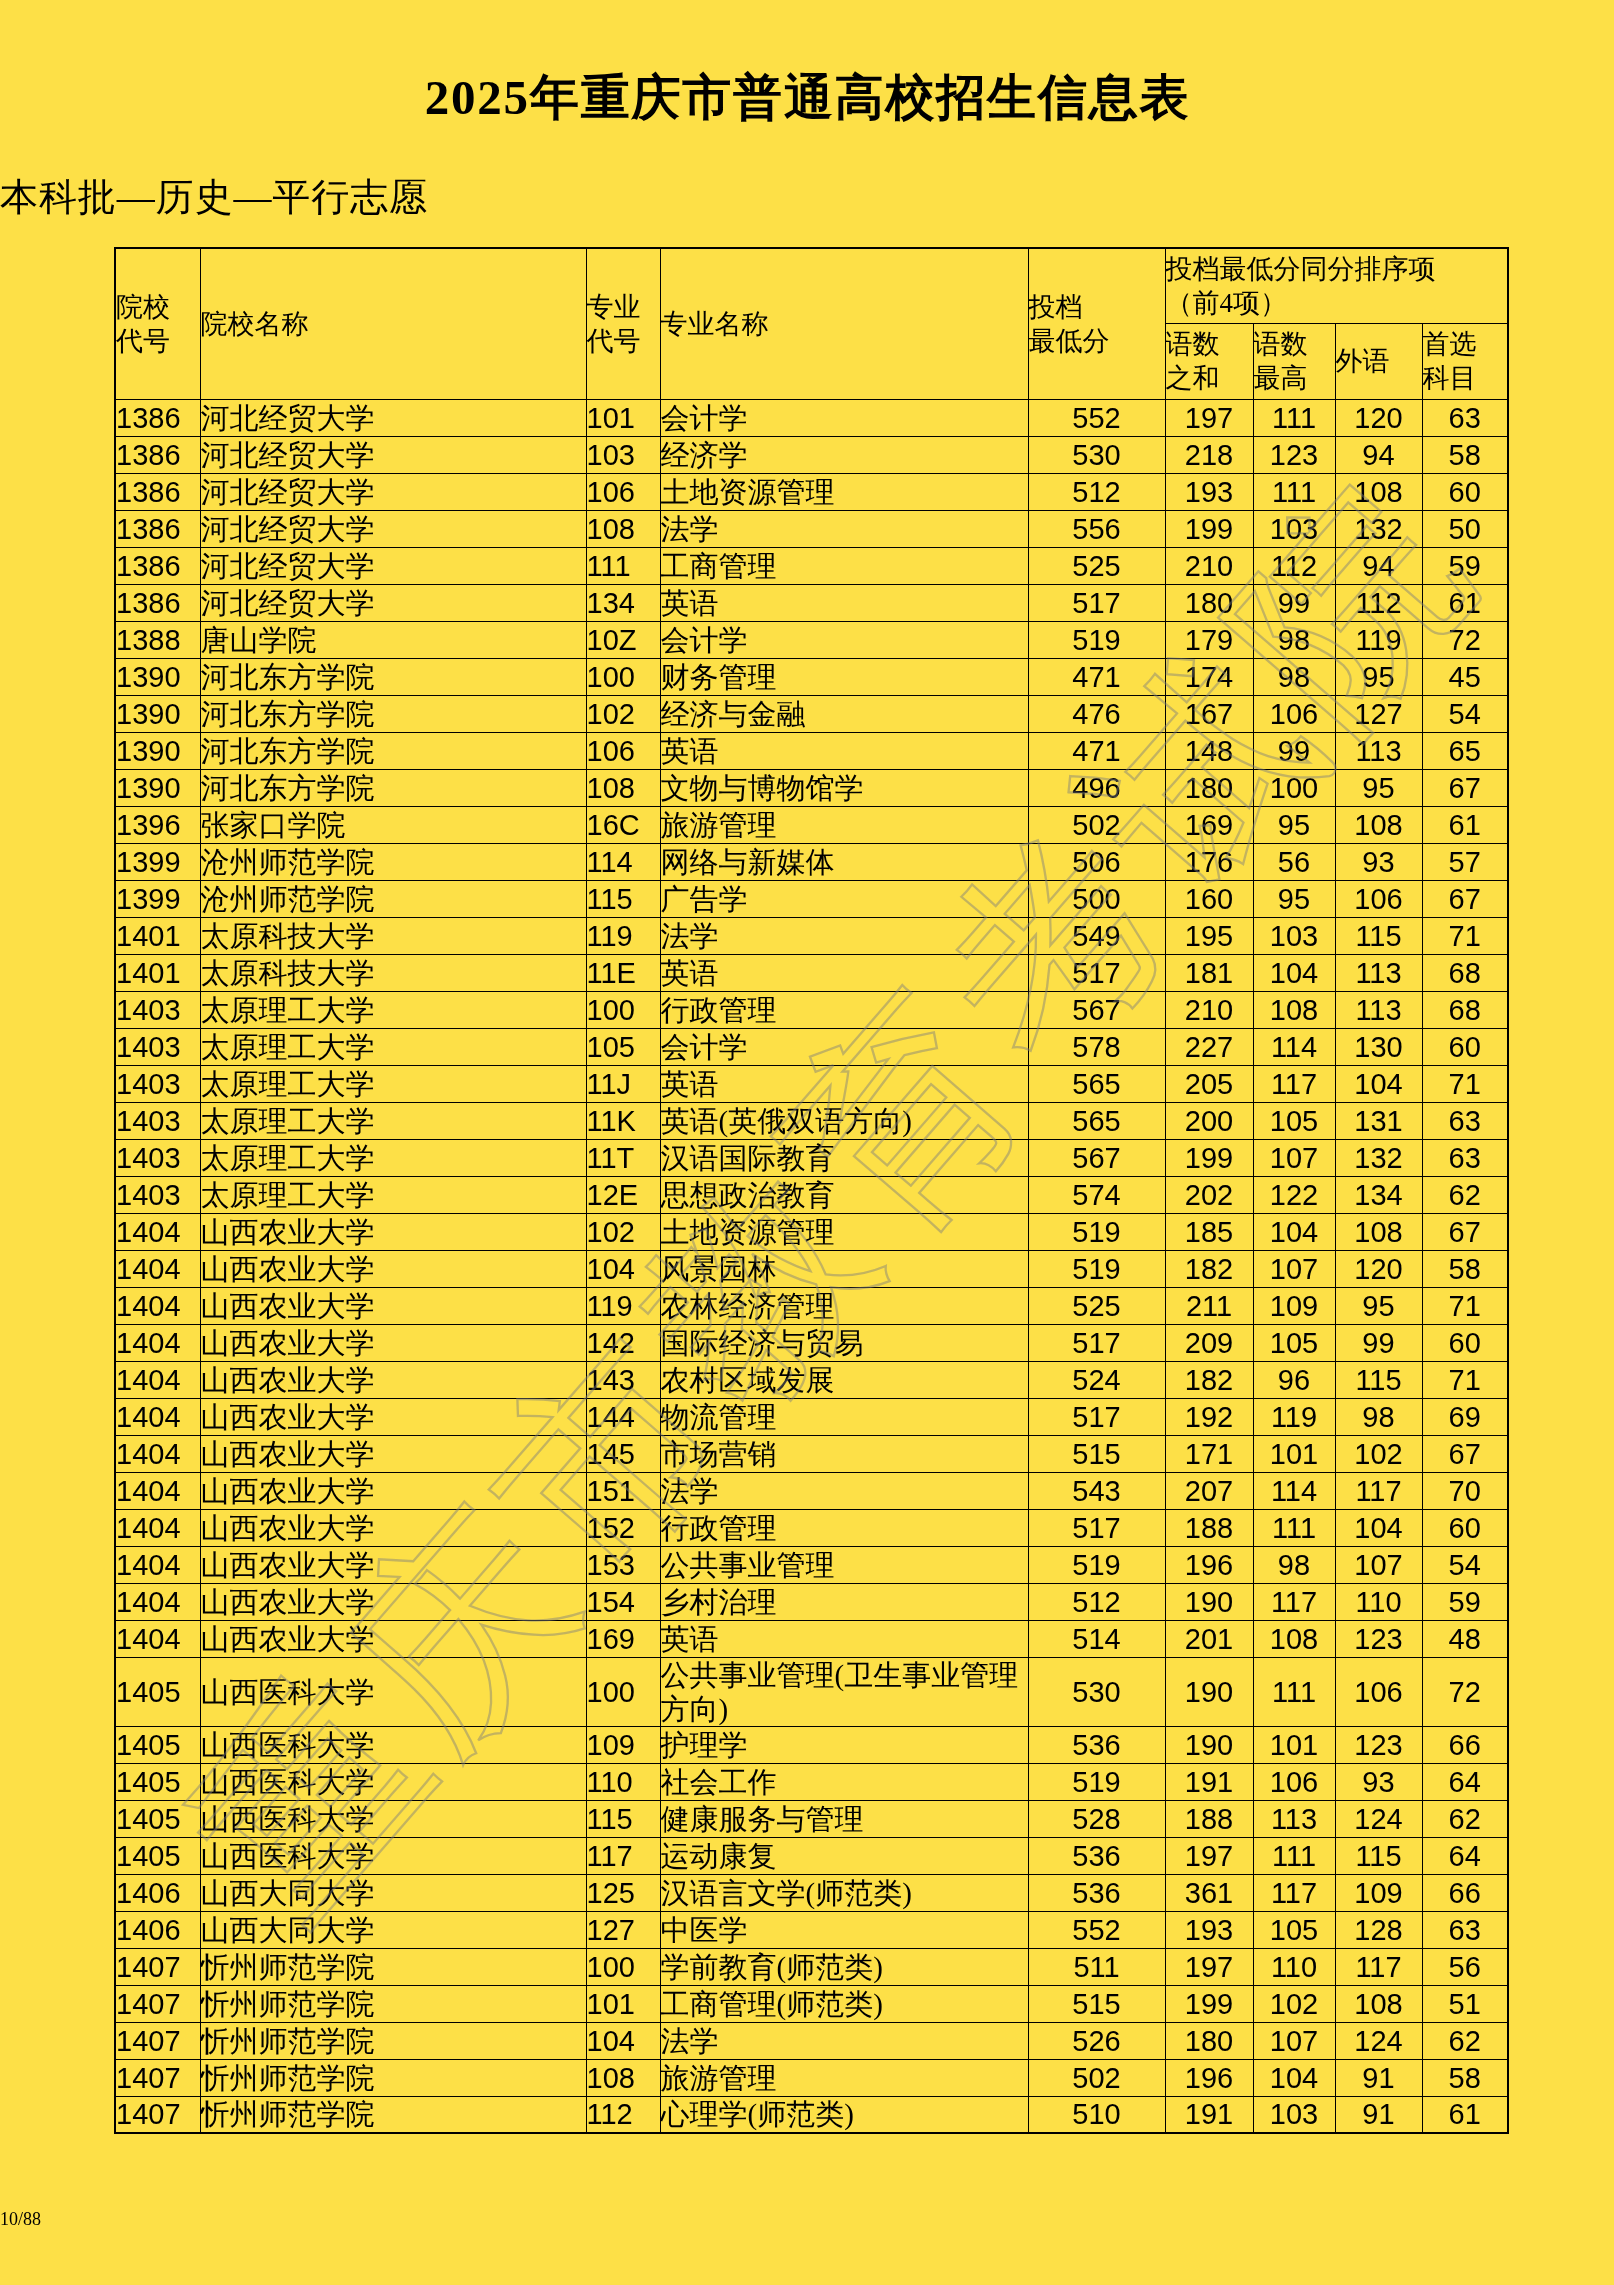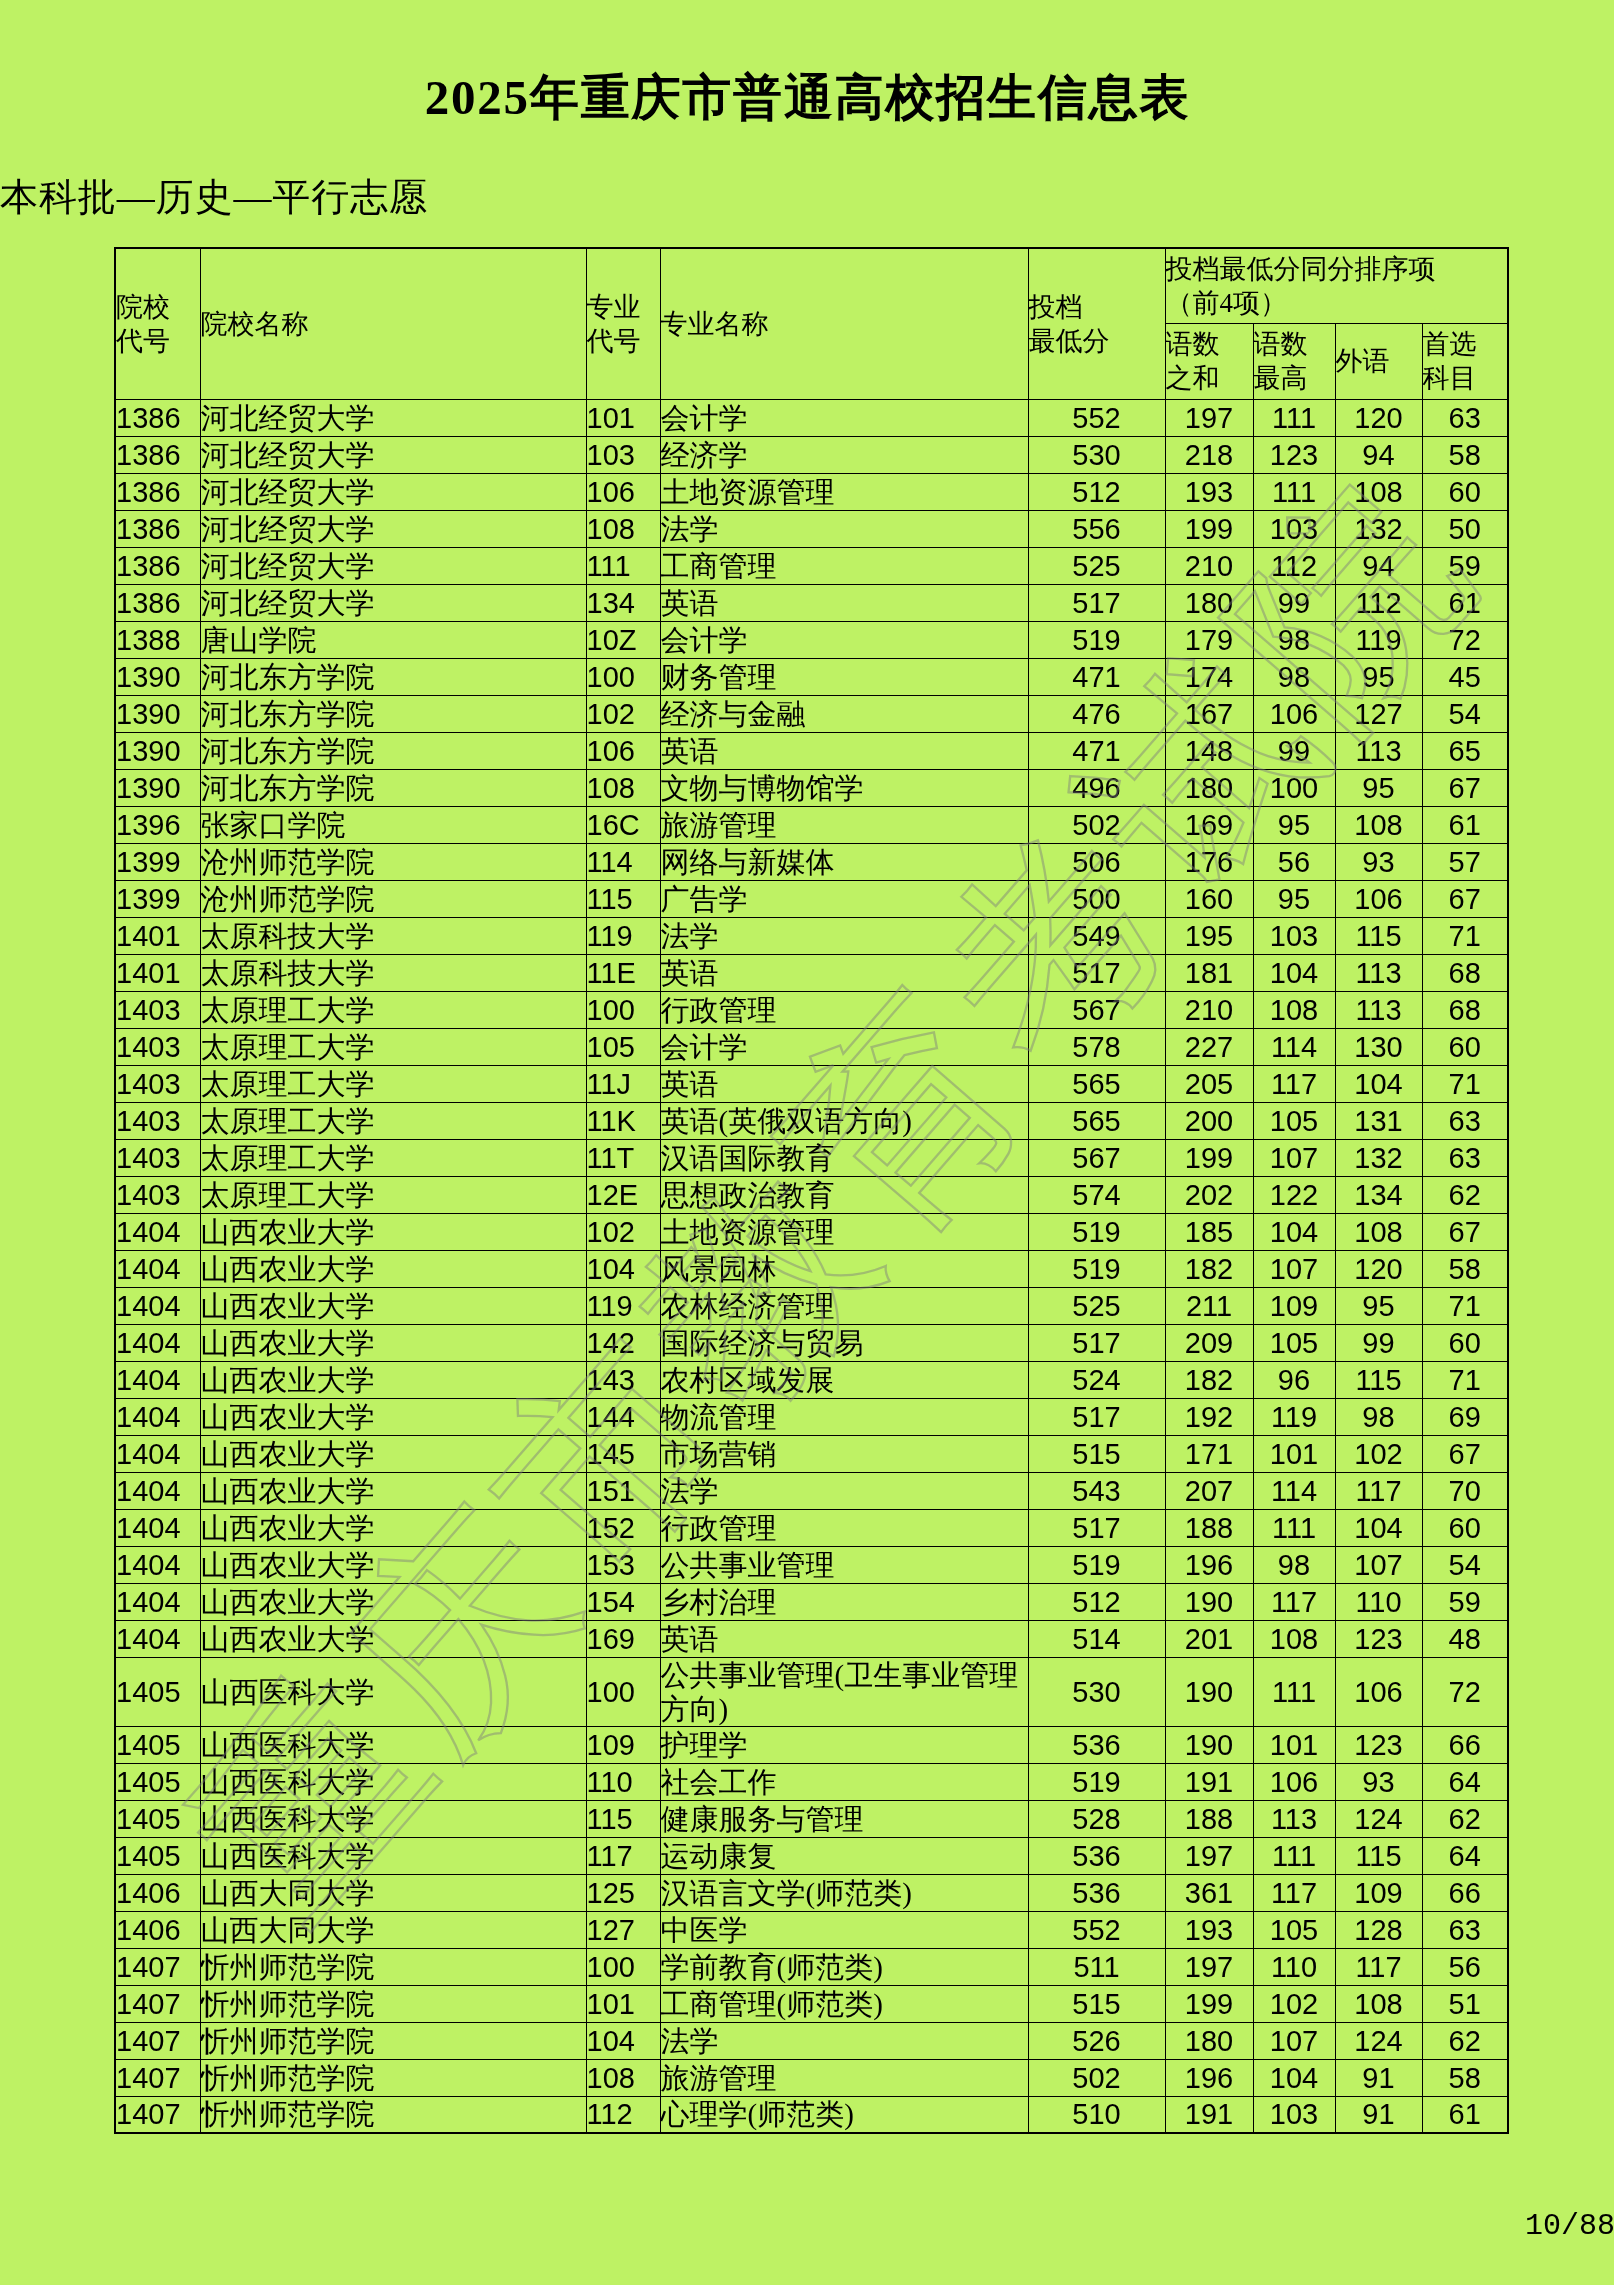--- a/index.html
+++ b/index.html
@@ -1,20 +1,20 @@
 <!DOCTYPE html>
 <html style="font-size:14.5px"><head>
 <meta charset="utf-8">
 <style>
   html,body{margin:0;padding:0;background:#ffffff;}
   .page{
     position:relative;
     width:1615px;
     height:2285px;
-    background:#bef264;
+    background:#fde047;
     overflow:hidden;
     font-family:"Liberation Serif","DejaVu Serif",serif;
     color:#000;
   }
   .doc-title{
     position:absolute;
     left:0; top:65px;
     width:100%;
     text-align:center;
     font-size:49px;
@@ -61,23 +61,23 @@
   tbody tr{ height:37px;margin-left:21px; }
   tr.group-row{ height:75px; }
   tr.sub-row{ height:76px; }
   td.cell-left{ text-align:left; padding-left:7.2px; }
   td.cell-num{ text-align:center; }
   .sans{ font-family:"Liberation Sans","DejaVu Sans",sans-serif; }
   .page-number{
     position:absolute;
     left:0; top:2209px;
     width:100%;
-    text-align:right;
-    font-size:30px;
-    font-family:Liberation Mono, monospace;
+    text-align:left;
+    font-size:18px;
+    font-family:Liberation Serif, serif;
   }
   .watermark{
     position:absolute;
     left:837px; top:1199px;
     transform:translate(-50%,-50%) rotate(-49deg);
     transform-origin:center center;
     font-size:213px;
     letter-spacing:12.7px;
     white-space:nowrap;
     color:rgba(125,125,125,0.30);

